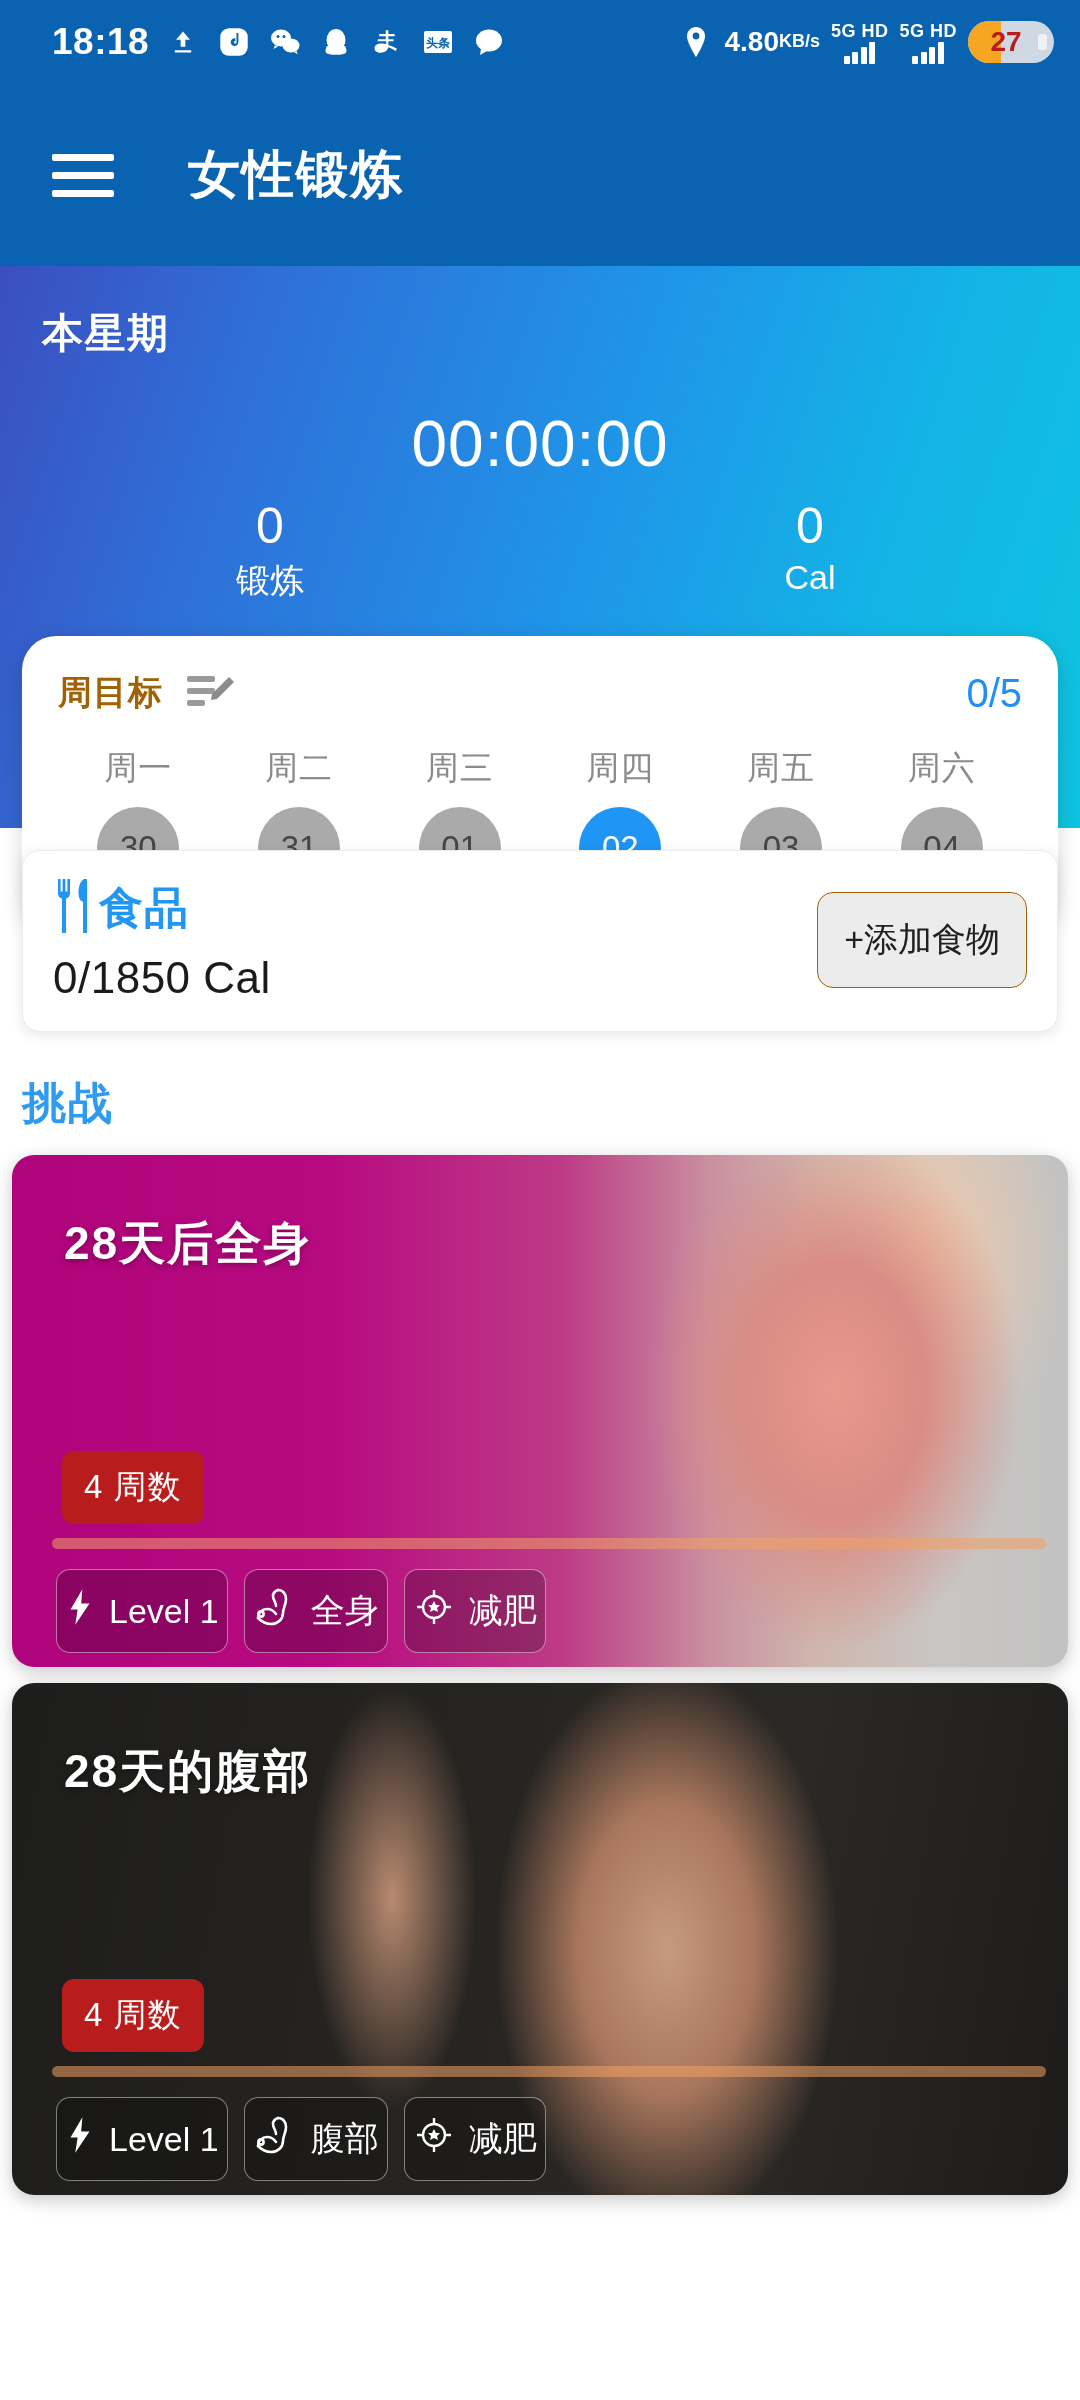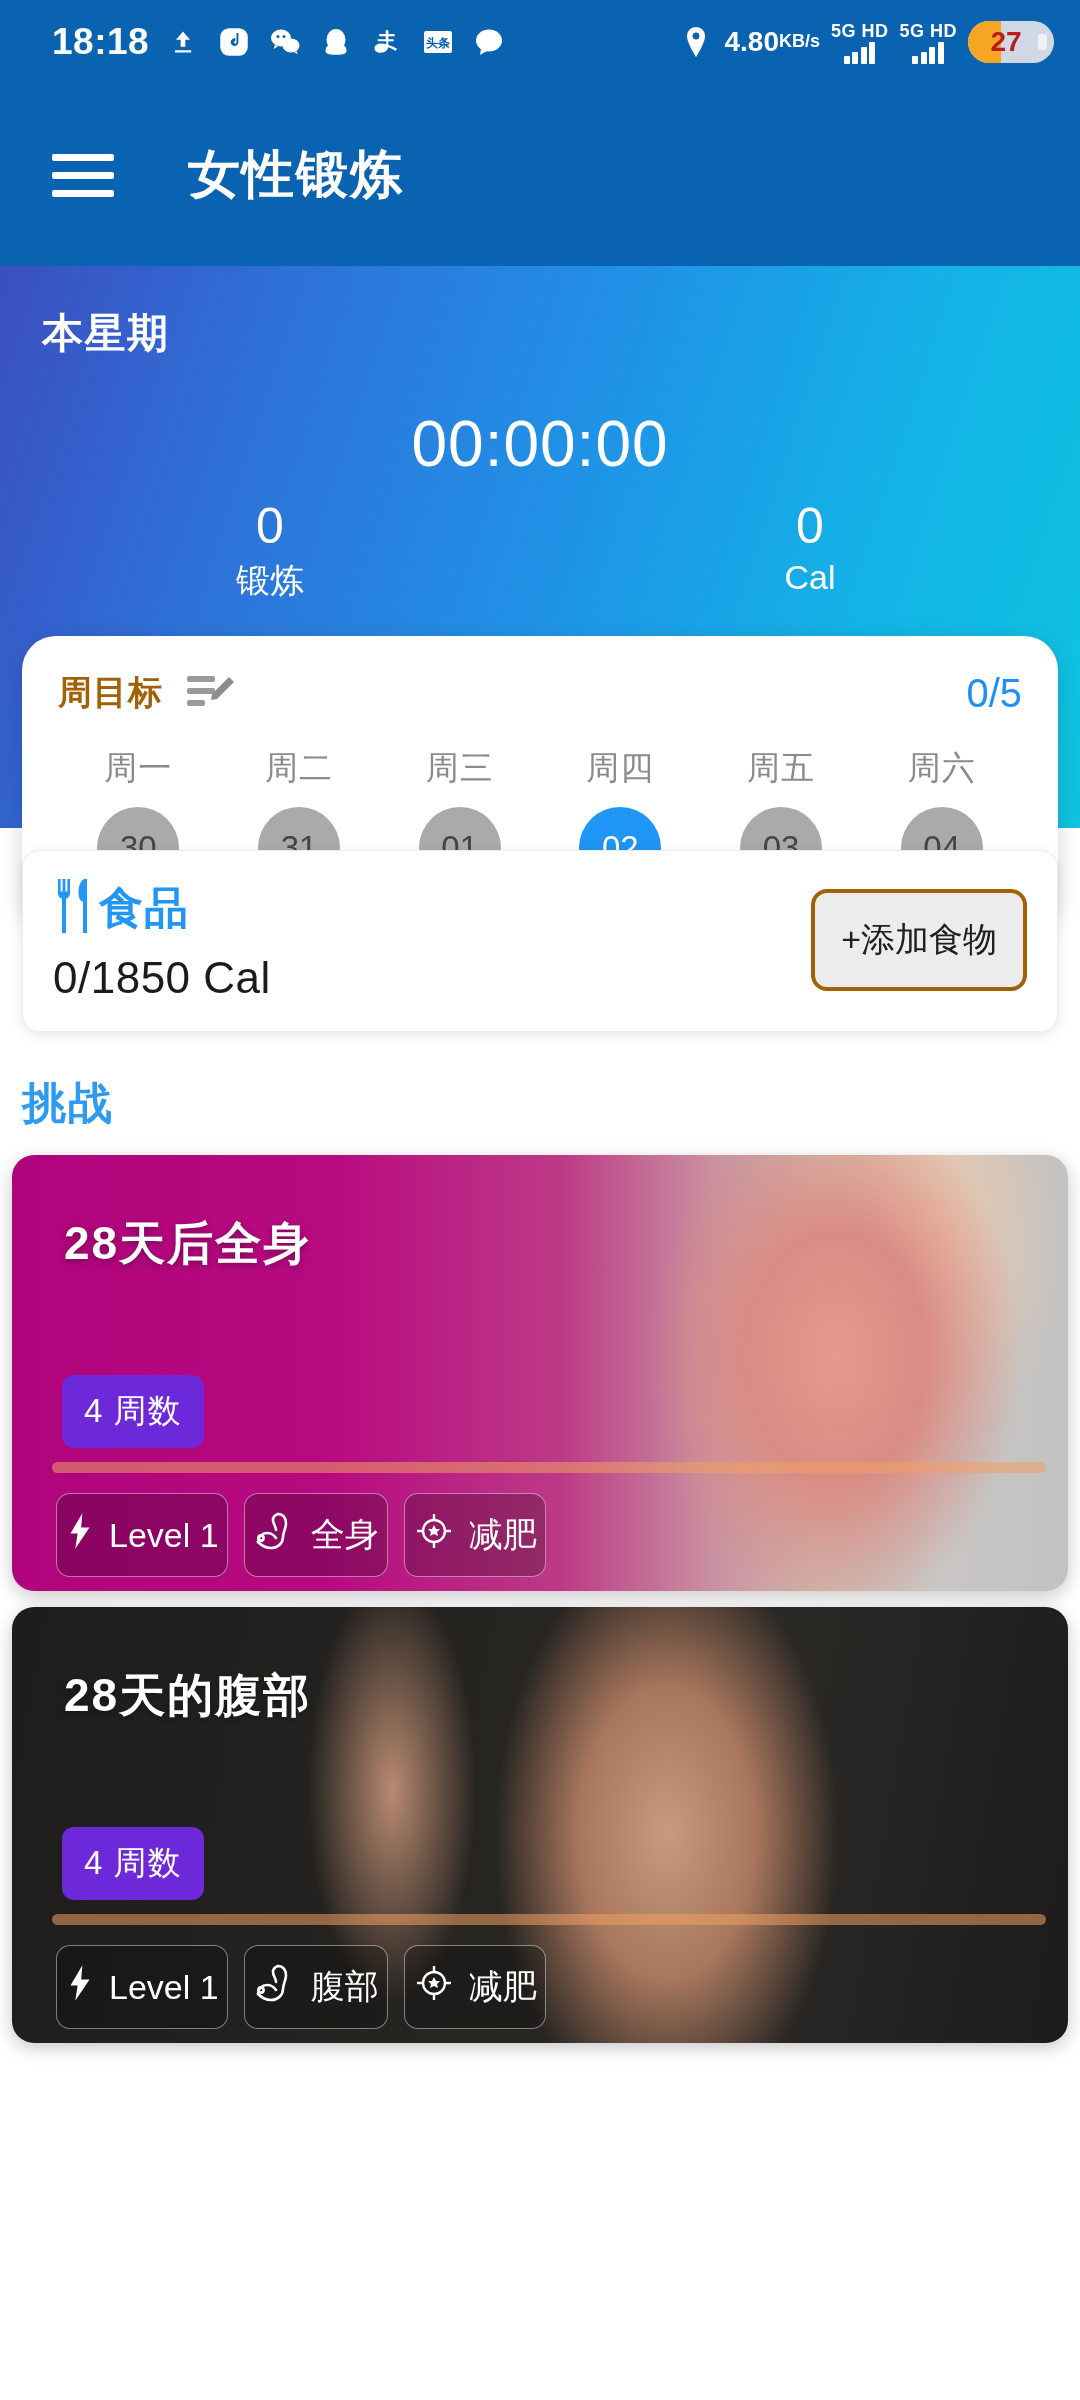--- a/index.html
+++ b/index.html
@@ -88,42 +88,42 @@
   .food-card {
     margin:22px 22px 0 22px; background:#fff; border-radius:18px;
     border:1px solid #ececec; box-shadow:0 3px 14px rgba(0,0,0,0.10);
     padding:26px 30px 28px 30px; display:flex; align-items:flex-start; position:relative;
   }
   .food-left { flex:1; }
   .food-head { display:flex; align-items:center; }
   .food-title { font-size:44px; font-weight:700; color:#2196f3; letter-spacing:1px; }
   .food-cal { font-size:44px; color:#1b1b1b; margin-top:14px; letter-spacing:0.5px; }
   .add-food-btn {
-    background:#ececec; border:4px solid #a16207; border-radius:16px;
+    background:#ececec; border:1px solid #a16207; border-radius:16px;
     padding:24px 26px; font-size:34px; color:#202020; cursor:pointer;
     align-self:center; white-space:nowrap;
   }
 
   
   .section-title { font-size:44px; font-weight:700; color:#2f9bf0; padding:42px 0 22px 22px; letter-spacing:2px; }
 
   .challenge {
-    position:relative; margin:0 12px 16px 12px; height:436px;
+    position:relative; margin:0 12px 16px 12px; height:512px;
     border-radius:22px; overflow:hidden; cursor:pointer;
     box-shadow:0 5px 18px rgba(0,0,0,0.22);
   }
   .ch-photo { position:absolute; inset:0; }
   .ch-title {
     position:absolute; left:52px; top:58px; color:#fff;
     font-size:46px; font-weight:700; letter-spacing:2px;
     text-shadow:0 2px 6px rgba(0,0,0,0.35);
   }
   .ch-weeks {
     position:absolute; left:50px; bottom:143px;
-    background:#6d28d9; color:#fff; border-radius:12px;
+    background:#b91c1c; color:#fff; border-radius:12px;
     padding:14px 22px; font-size:33px; font-weight:500; letter-spacing:1px;
   }
   .ch-progress {
     position:absolute; left:40px; right:22px; bottom:118px;
     height:11px; border-radius:6px; background:rgba(240,160,100,0.55);
   }
   .ch-tags { position:absolute; left:44px; bottom:14px; display:flex; gap:16px; }
   .ch-tag {
     display:flex; align-items:center; gap:14px;
     border:1px solid rgba(255,255,255,0.45); border-radius:14px;

